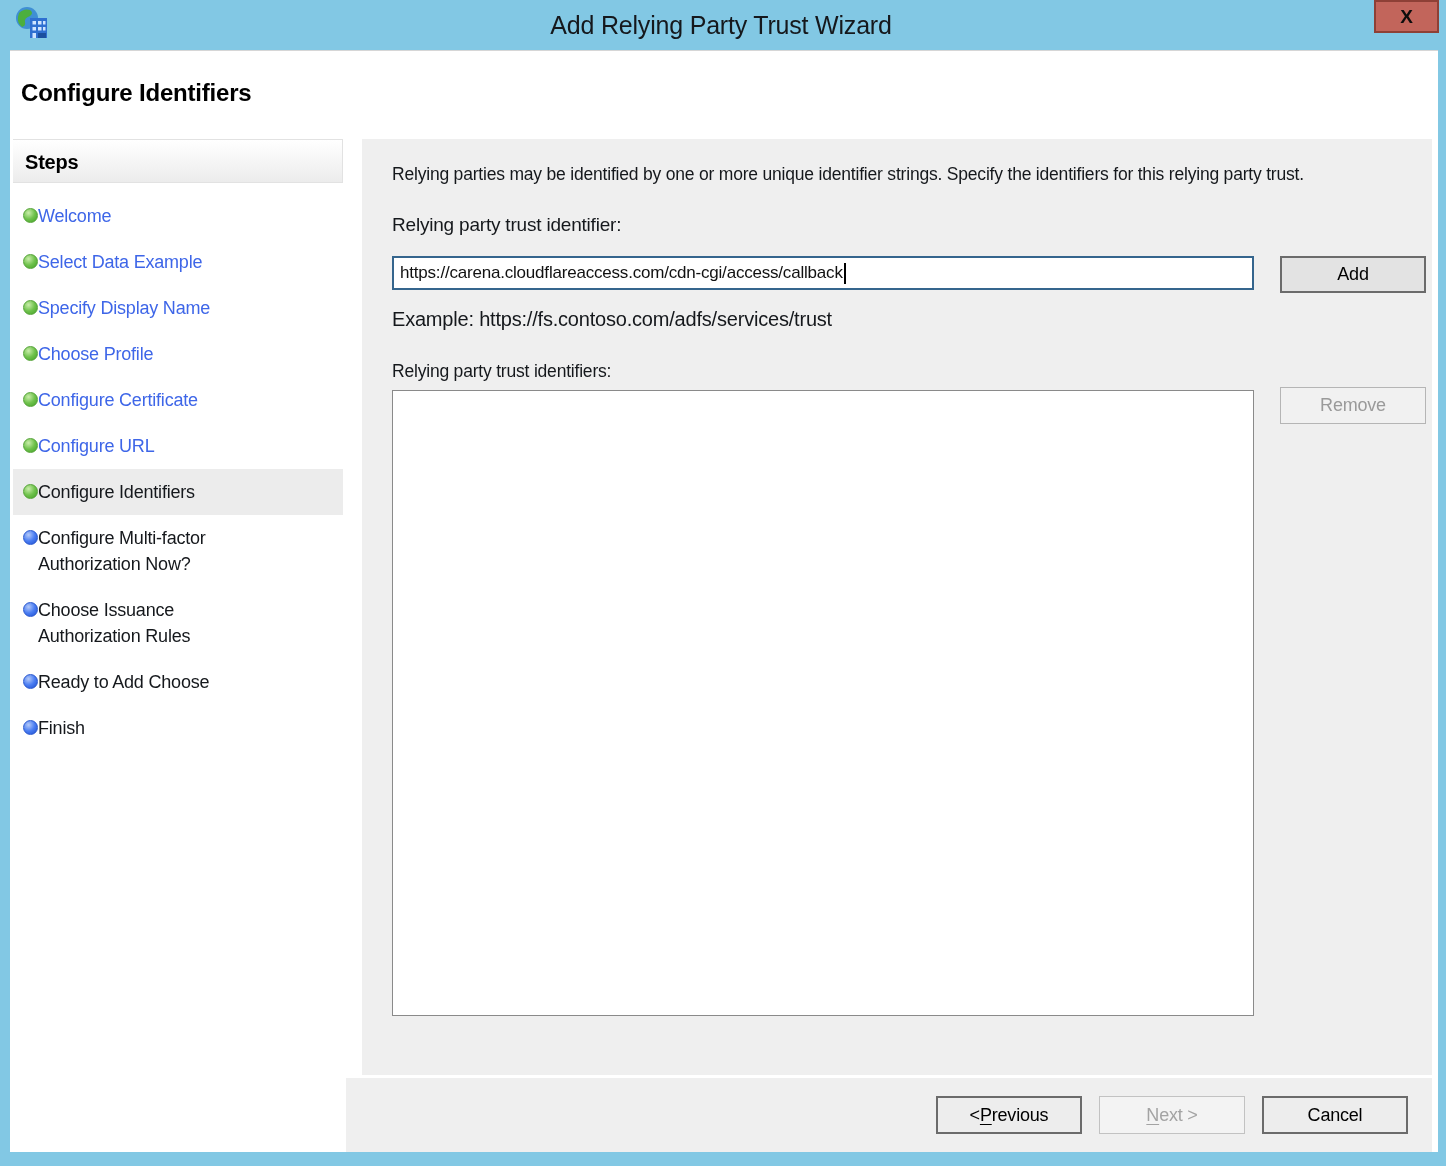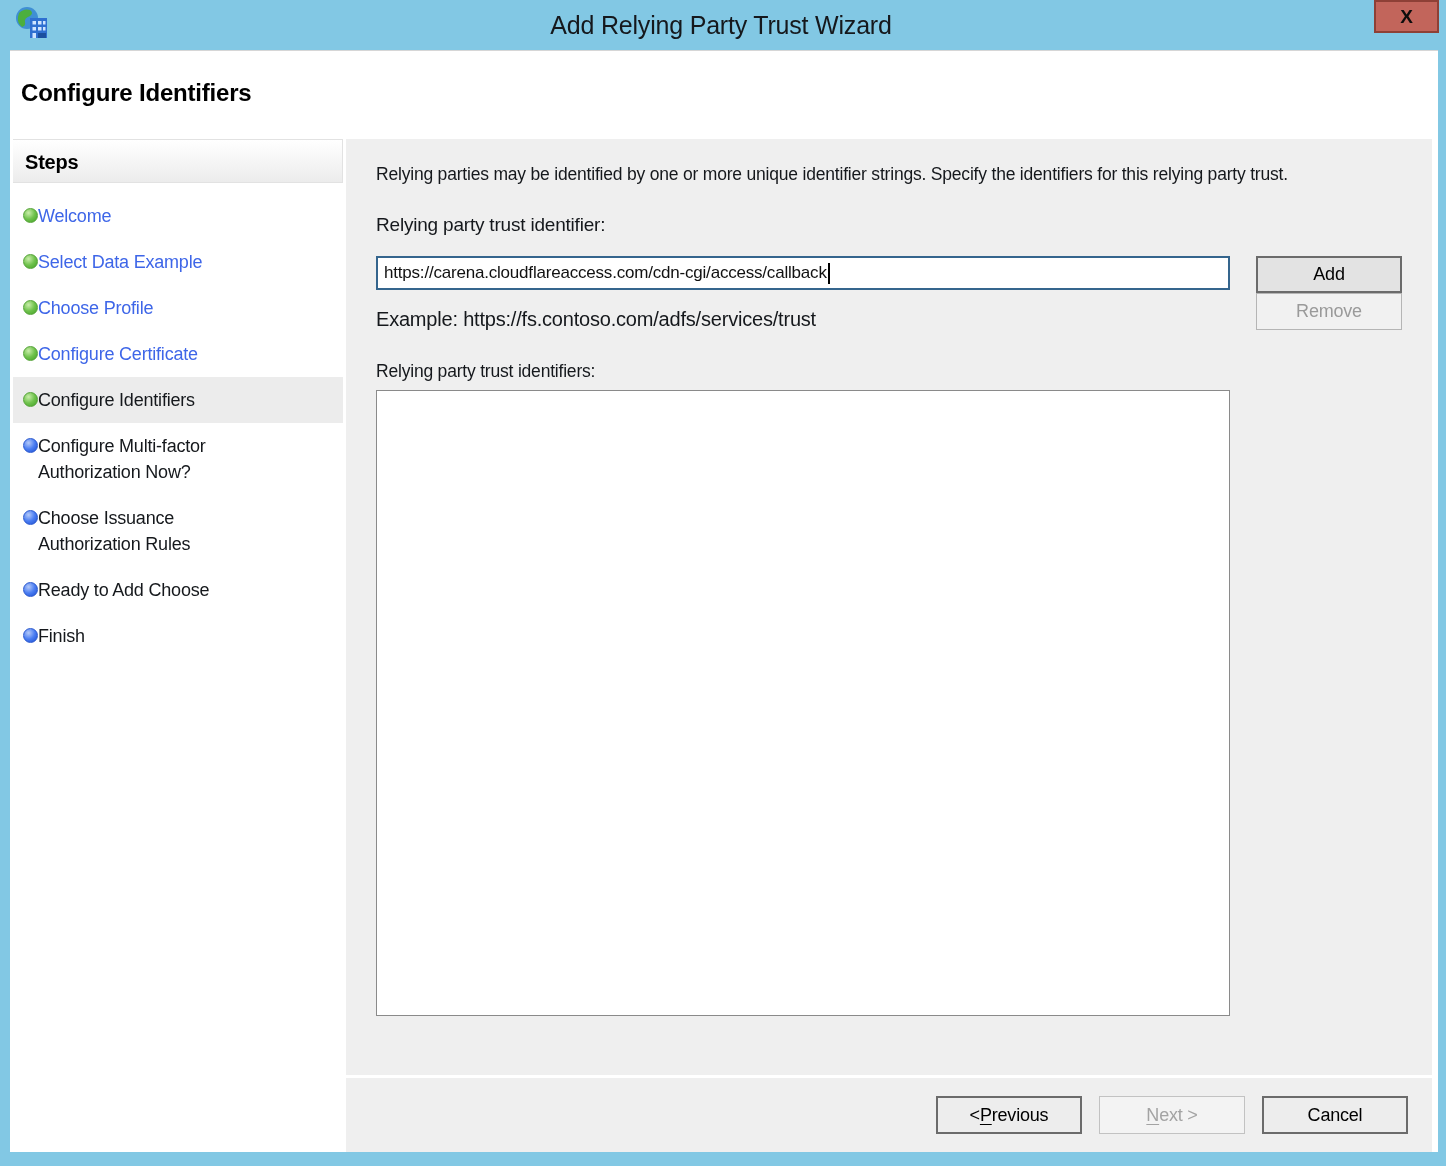--- a/index.html
+++ b/index.html
@@ -61,22 +61,22 @@
   }
   .state-pending .bullet {
     background: radial-gradient(circle at 35% 30%, #b4c9f8 0%, #4a7df2 50%, #1d4ecf 100%);
     border: 1px solid #2b59cf;
   }
   .state-done .step-label { color: #3e66e8; cursor: pointer; }
   .state-current { background: #ececec; }
   .state-current .step-label, .state-pending .step-label { color: #15181c; }
   
   .main {
-    position: absolute; left: 336px; right: 6px; top: 88px; height: 936px;
-    background: #efefef; padding: 20px 30px 0 30px;
+    position: absolute; left: 352px; right: 6px; top: 88px; height: 936px;
+    background: #efefef; padding: 20px 6px 0 30px;
   }
   .intro {
     margin-top: 2px; max-width: 1040px;
     font-size: 17.5px; line-height: 27px; color: #15181c;
   }
   .form-grid { display: flex; gap: 26px; }
   .form-left { flex: 1 1 auto; }
   .form-right { flex: 0 0 146px; text-align: center; }
   .field-label { margin-top: 26px; font-size: 19px; color: #15181c; }
   .textbox {
@@ -96,21 +96,21 @@
   .btn {
     display: flex; align-items: center; justify-content: center;
     font-family: "Liberation Sans", sans-serif;
     font-size: 18px; color: #000; cursor: pointer;
   }
   .btn-add {
     margin-top: 68px; width: 146px; height: 37px;
     background: #e3e3e3; border: 2px solid #6b6b6b;
   }
   .btn-remove {
-    width: 146px; height: 37px;
+    margin-top: 94px; width: 146px; height: 37px;
     background: #f1f1f1; border: 1px solid #b5b5b5; color: #9a9a9a; cursor: default;
   }
   
   .footer {
     position: absolute; left: 336px; right: 6px; bottom: 0; height: 74px;
     background: #efefef;
     display: flex; align-items: center; justify-content: flex-end;
     gap: 17px; padding-right: 24px;
   }
   .btn-footer { width: 146px; height: 38px; background: #ededed; border: 2px solid #6b6b6b; }
@@ -150,25 +150,33 @@
       <div class="step-item state-done">
         <span class="bullet"></span>
         <span class="step-label">Welcome</span>
       </div>
       <div class="step-item state-done">
         <span class="bullet"></span>
         <span class="step-label">Select Data Example</span>
       </div>
       <div class="step-item state-done">
         <span class="bullet"></span>
+        <span class="step-label">Specify Display Name</span>
+      </div>
+      <div class="step-item state-done">
+        <span class="bullet"></span>
         <span class="step-label">Choose Profile</span>
       </div>
       <div class="step-item state-done">
         <span class="bullet"></span>
         <span class="step-label">Configure Certificate</span>
+      </div>
+      <div class="step-item state-done">
+        <span class="bullet"></span>
+        <span class="step-label">Configure URL</span>
       </div>
       <div class="step-item state-current">
         <span class="bullet"></span>
         <span class="step-label">Configure Identifiers</span>
       </div>
       <div class="step-item state-pending">
         <span class="bullet"></span>
         <span class="step-label">Configure Multi-factor Authorization Now?</span>
       </div>
       <div class="step-item state-pending">

